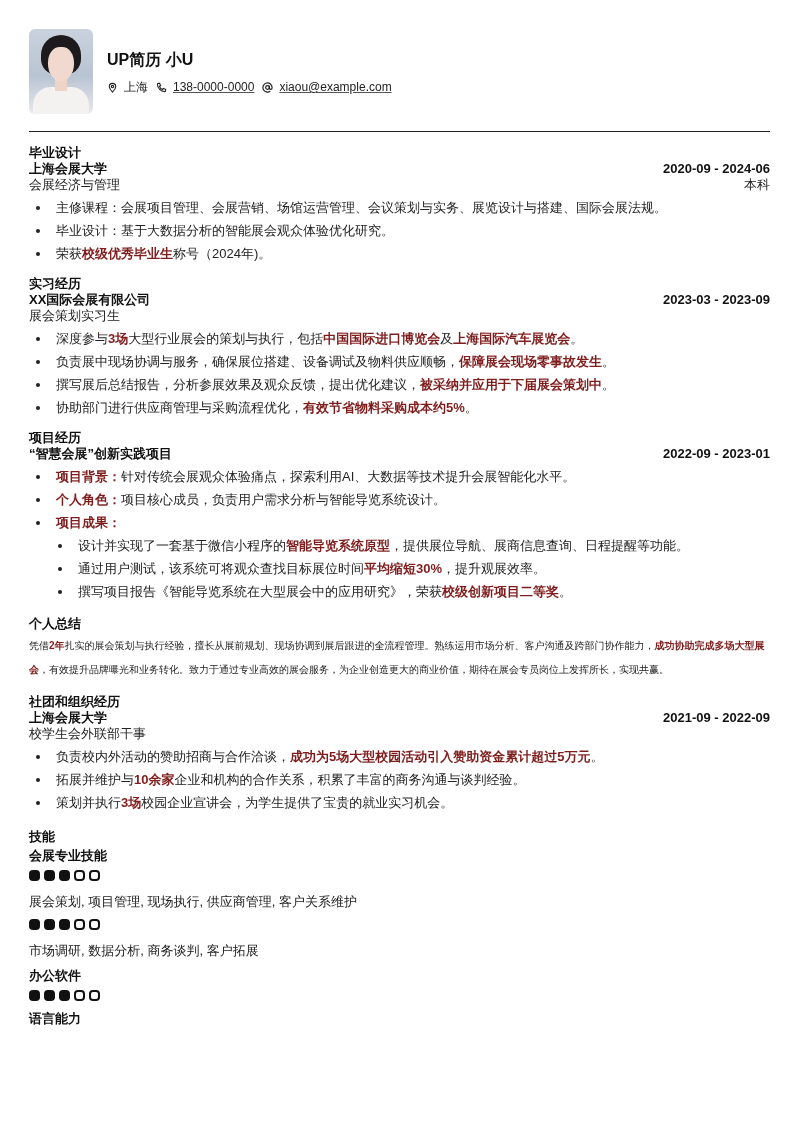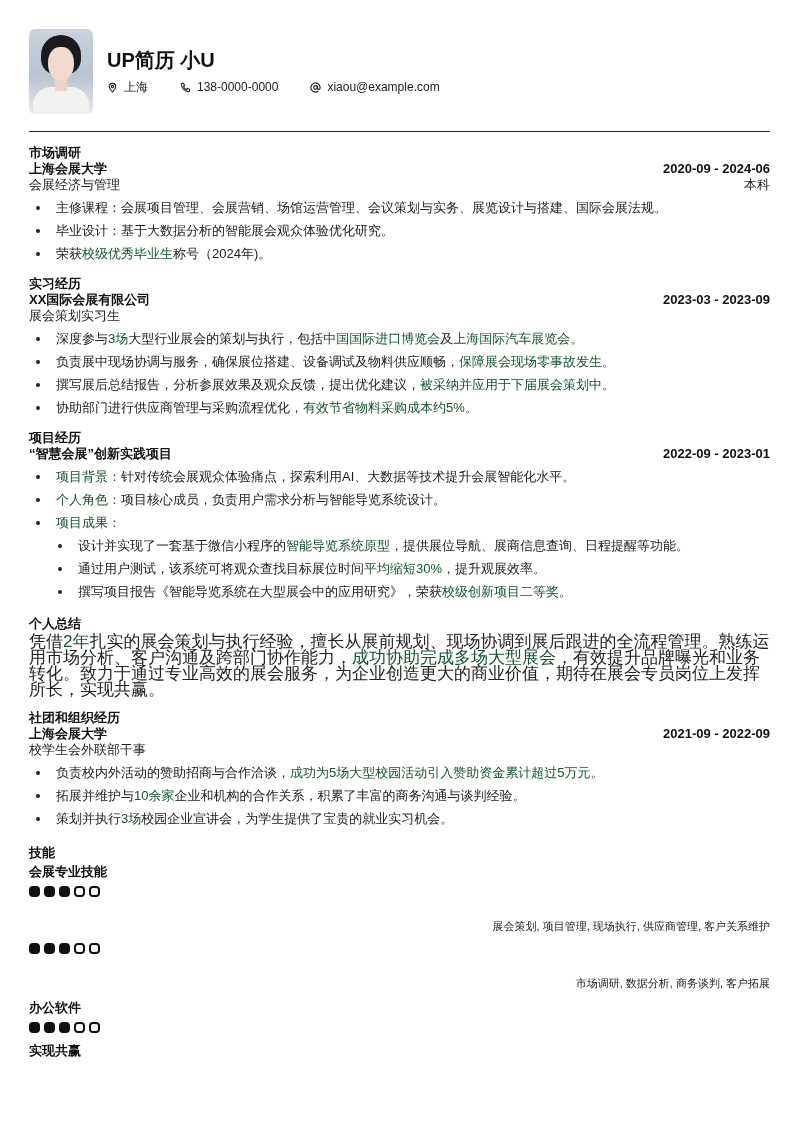--- a/index.html
+++ b/index.html
@@ -8,51 +8,51 @@
   .page { position: relative; padding: 28px 29px 0 29px; width: 799px; }
 
   .header { display: flex; align-items: center; height: 86px; }
   .photo { width: 64px; height: 85px; border-radius: 6px; overflow: hidden; flex: 0 0 auto;
            background: linear-gradient(180deg, #c9d2de 0%, #b9c4d2 55%, #e9e9ec 100%); position: relative; }
   .photo .hair { position: absolute; left: 12px; top: 6px; width: 40px; height: 40px; border-radius: 50% 50% 40% 40%; background: #1c1a1c; }
   .photo .face { position: absolute; left: 19px; top: 18px; width: 26px; height: 34px; border-radius: 45% 45% 50% 50%; background: #f1d9cf; }
   .photo .neck { position: absolute; left: 26px; top: 48px; width: 12px; height: 14px; background: #eed3c7; }
   .photo .shirt { position: absolute; left: 4px; top: 58px; width: 56px; height: 34px; border-radius: 18px 18px 0 0; background: #f4f2f0; }
   .head-info { margin-left: 14px; }
-  .name { font-size: 20px; font-weight: bold; color: #111; line-height: 26px; margin-bottom: 6px; }
-  .contacts { display: flex; align-items: center; font-size: 12px; color: #222; line-height: 16px; gap: 24px; }
+  .name { font-size: 16px; font-weight: bold; color: #111; line-height: 26px; margin-bottom: 6px; }
+  .contacts { display: flex; align-items: center; font-size: 12px; color: #222; line-height: 16px; }
   .contacts .ci { display: inline-flex; align-items: center; margin-right: 8px; }
   .contacts svg { width: 11px; height: 11px; margin-right: 6px; }
-  .contacts a { color: #222; text-decoration-color: #555; }
+  .contacts a { color: #222; text-decoration: underline; text-decoration-color: #555; }
 
   .rule { border: 0; border-top: 1.5px solid #222; margin-top: 17px; width: 741px; }
 
   .section { margin-top: 14px; }
   .section-title { font-size: 13px; font-weight: bold; line-height: 16px; color: #111; }
   .row { display: flex; justify-content: space-between; line-height: 16px; }
   .org { font-weight: bold; font-size: 13px; color: #111; }
   .date { font-weight: bold; font-size: 13px; color: #111; margin-left: 46px; }
   .sub { font-size: 13px; color: #222; line-height: 16px; }
 
   ul.bullets { list-style: none; margin-top: 3px; }
   ul.bullets > li { position: relative; padding-left: 27px; line-height: 23px; font-size: 13px; color: #222; }
   ul.bullets > li::before { content: ""; position: absolute; left: 7px; top: 10px; width: 4px; height: 4px; border-radius: 50%; background: #222; }
   ul.bullets.nested > li { padding-left: 49px; }
   ul.bullets.nested > li::before { left: 29px; }
-  b { font-weight: normal; color: #14532d; text-align: right; }
-
-  .para { font-size: 17px; line-height: 16px; color: #222; margin-top: 2px; }
+  b { font-weight: bold; color: #7f1d1d; text-align: right; }
+
+  .para { font-size: 10px; line-height: 24px; color: #222; margin-top: 2px; }
 
   .skill { margin-top: 3px; }
   .skill + .skill { margin-top: 10px; }
   .skill-name { font-size: 13px; font-weight: bold; color: #111; line-height: 16px; }
   .dots { display: flex; margin-top: 6px; height: 11px; }
   .dot { width: 11px; height: 11px; border-radius: 4px; margin-right: 4px; border: 2px solid #111; }
   .dot.on { background: #111; }
-  .skill-desc { font-size: 11px; color: #222; line-height: 14px; margin-top: 22px; text-align: right; }
+  .skill-desc { font-size: 13px; color: #222; line-height: 14px; margin-top: 14px; }
 </style>
 </head>
 <body>
 
 <div class="page">
 
   <div class="header">
     <div class="photo">
       <div class="shirt"></div>
         <div class="neck"></div>
@@ -82,21 +82,21 @@
             </svg>
           <a>xiaou@example.com</a>
         </span>
       </div>
     </div>
   </div>
 
   <hr class="rule">
 
   <div class="section" style="margin-top:13px">
-    <div class="section-title">市场调研</div>
+    <div class="section-title">毕业设计</div>
     <div class="row">
       <span class="org">上海会展大学</span>
       <span class="date">2020-09 - 2024-06</span>
     </div>
     <div class="row">
       <span class="sub">会展经济与管理</span>
       <span class="sub">本科</span>
     </div>
     <ul class="bullets">
         <li><span>主修课程：会展项目管理、会展营销、场馆运营管理、会议策划与实务、展览设计与搭建、国际会展法规。</span></li>
@@ -185,18 +185,18 @@
           <div class="skill-name">办公软件</div>
           <div class="dots">
             <span class="dot on"></span>
             <span class="dot on"></span>
             <span class="dot on"></span>
             <span class="dot"></span>
             <span class="dot"></span>
           </div>
         </div>
         <div class="skill">
-          <div class="skill-name">实现共赢</div>
+          <div class="skill-name">语言能力</div>
         </div>
       </div>
   </div>
 
 </div>
 
 </body></html>

